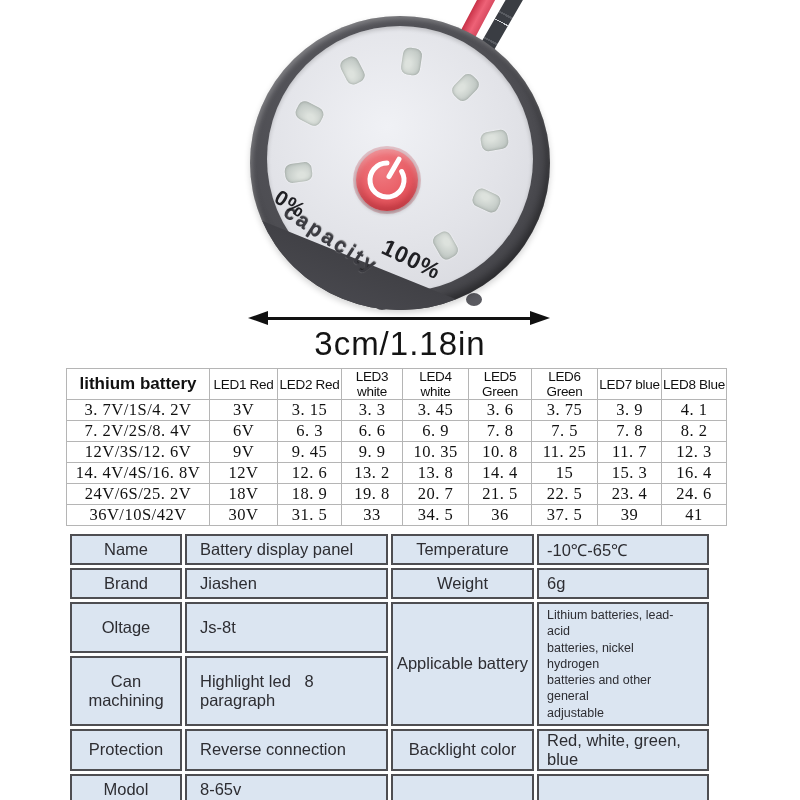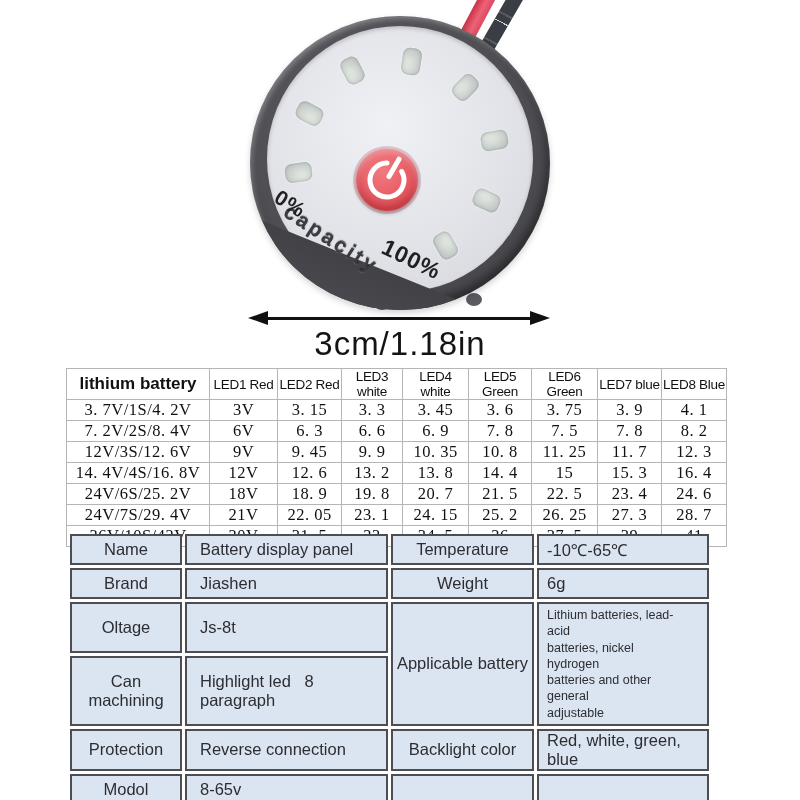--- a/index.html
+++ b/index.html
@@ -180,31 +180,20 @@
           <td>18V</td>
           <td>18. 9</td>
           <td>19. 8</td>
           <td>20. 7</td>
           <td>21. 5</td>
           <td>22. 5</td>
           <td>23. 4</td>
           <td>24. 6</td>
         </tr>
         <tr>
-          <td>24V/7S/29. 4V</td>
-          <td>21V</td>
-          <td>22. 05</td>
-          <td>23. 1</td>
-          <td>24. 15</td>
-          <td>25. 2</td>
-          <td>26. 25</td>
-          <td>27. 3</td>
-          <td>28. 7</td>
-        </tr>
-        <tr>
           <td>36V/10S/42V</td>
           <td>30V</td>
           <td>31. 5</td>
           <td>33</td>
           <td>34. 5</td>
           <td>36</td>
           <td>37. 5</td>
           <td>39</td>
           <td>41</td>
         </tr>

